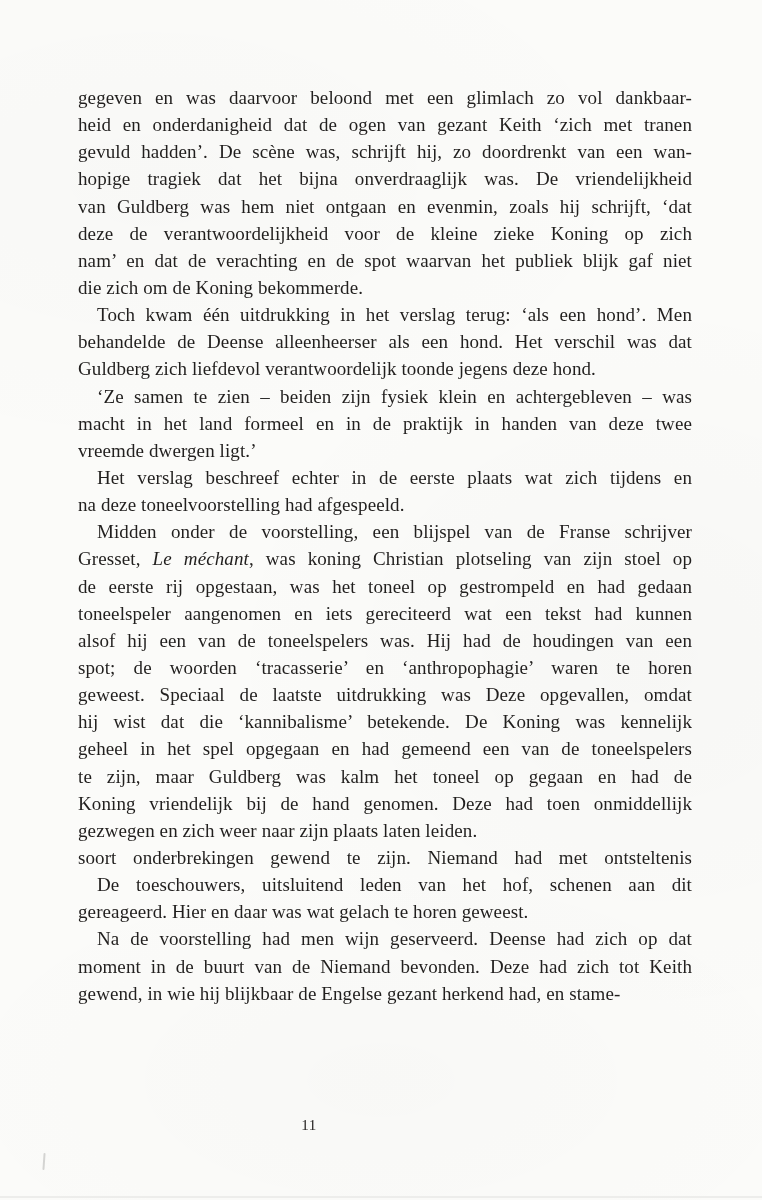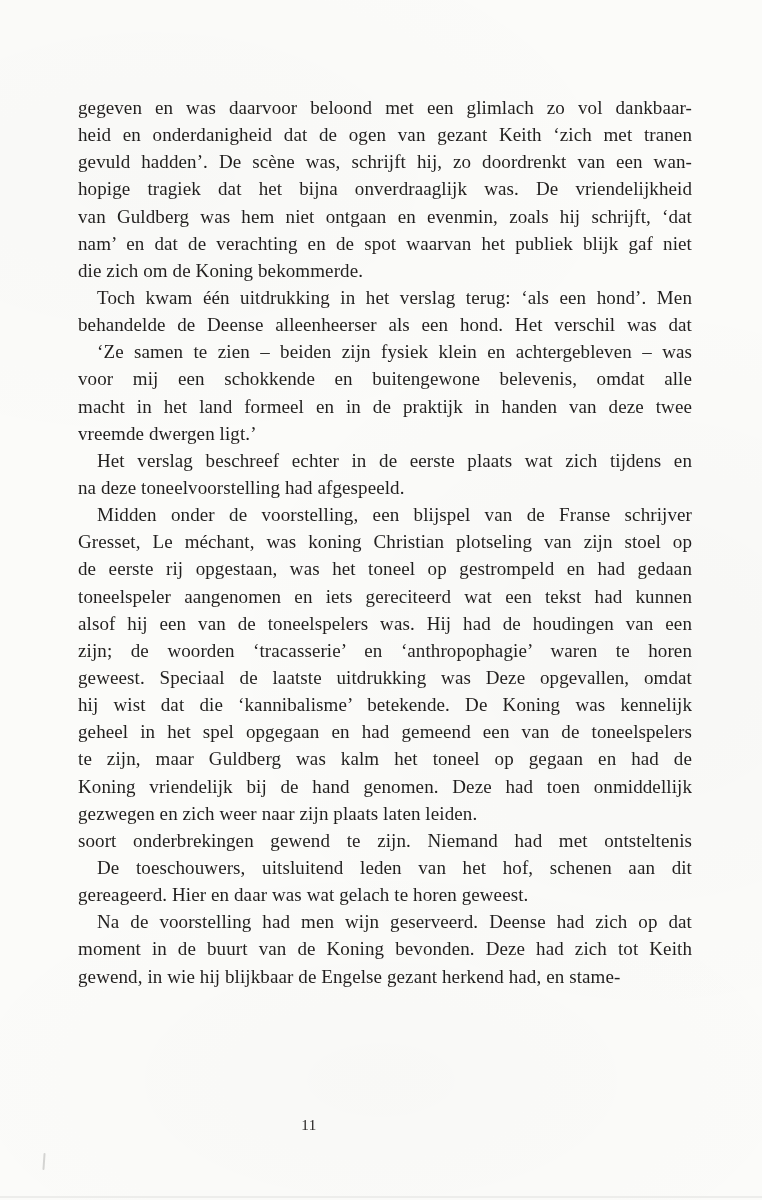--- a/index.html
+++ b/index.html
@@ -18,21 +18,21 @@
     inset: 0;
     background:
       radial-gradient(ellipse 900px 500px at 20% 15%, rgba(0,0,0,0.012), rgba(0,0,0,0) 60%),
       radial-gradient(ellipse 700px 600px at 85% 55%, rgba(0,0,0,0.016), rgba(0,0,0,0) 65%),
       radial-gradient(ellipse 800px 400px at 50% 90%, rgba(0,0,0,0.012), rgba(0,0,0,0) 60%),
       #fbfbf9;
   }
   .text-block {
     position: absolute;
     left: 78px;
-    top: 94px;
+    top: 84px;
     width: 614px;
     font-size: 19px;
     line-height: 27.15px;
     color: #211f1e;
     letter-spacing: 0.1px;
   }
   .line {
     text-align: justify;
     text-align-last: justify;
     -moz-text-align-last: justify;
@@ -40,20 +40,21 @@
     white-space: normal;
   }
   .line.last {
     text-align-last: left;
     -moz-text-align-last: left;
   }
   .line.indent {
     text-indent: 19px;
   }
   .italic {
+    font-style: italic;
   }
   .page-number {
     position: absolute;
     left: 0;
     top: 1117px;
     width: 618px;
     text-align: center;
     font-size: 15px;
     color: #262422;
     letter-spacing: 0.5px;
@@ -80,45 +81,46 @@
 </head>
 <body>
 
 <div class="page">
   <div class="text-block" id="text-block">
       <div class="line"><span>gegeven en was daarvoor beloond met een glimlach zo vol dankbaar-</span></div>
       <div class="line"><span>heid en onderdanigheid dat de ogen van gezant Keith ‘zich met tranen</span></div>
       <div class="line"><span>gevuld hadden’. De scène was, schrijft hij, zo doordrenkt van een wan-</span></div>
       <div class="line"><span>hopige tragiek dat het bijna onverdraaglijk was. De vriendelijkheid</span></div>
       <div class="line"><span>van Guldberg was hem niet ontgaan en evenmin, zoals hij schrijft, ‘dat</span></div>
+      <div class="line"><span>deze de verantwoordelijkheid voor de kleine zieke Koning op zich</span></div>
       <div class="line"><span>nam’ en dat de verachting en de spot waarvan het publiek blijk gaf niet</span></div>
       <div class="line last"><span>die zich om de Koning bekommerde.</span></div>
       <div class="line indent"><span>Toch kwam één uitdrukking in het verslag terug: ‘als een hond’. Men</span></div>
       <div class="line"><span>behandelde de Deense alleenheerser als een hond. Het verschil was dat</span></div>
+      <div class="line last"><span>Guldberg zich liefdevol verantwoordelijk toonde jegens deze hond.</span></div>
       <div class="line indent"><span>‘Ze samen te zien – beiden zijn fysiek klein en achtergebleven – was</span></div>
-      <div class="line"><span>voor mij een schokkende en buitengewone belevenis, omdat alle</span></div>
       <div class="line"><span>macht in het land formeel en in de praktijk in handen van deze twee</span></div>
       <div class="line last"><span>vreemde dwergen ligt.’</span></div>
       <div class="line indent"><span>Het verslag beschreef echter in de eerste plaats wat zich tijdens en</span></div>
       <div class="line last"><span>na deze toneelvoorstelling had afgespeeld.</span></div>
       <div class="line indent"><span>Midden onder de voorstelling, een blijspel van de Franse schrijver</span></div>
       <div class="line"><span>Gresset, </span><span class="italic">Le méchant</span><span>, was koning Christian plotseling van zijn stoel op</span></div>
       <div class="line"><span>de eerste rij opgestaan, was het toneel op gestrompeld en had gedaan</span></div>
       <div class="line"><span>toneelspeler aangenomen en iets gereciteerd wat een tekst had kunnen</span></div>
       <div class="line"><span>alsof hij een van de toneelspelers was. Hij had de houdingen van een</span></div>
-      <div class="line"><span>zijn; de woorden ‘tracasserie’ en ‘anthropophagie’ waren te horen</span></div>
+      <div class="line"><span>spot; de woorden ‘tracasserie’ en ‘anthropophagie’ waren te horen</span></div>
       <div class="line"><span>geweest. Speciaal de laatste uitdrukking was Deze opgevallen, omdat</span></div>
       <div class="line"><span>hij wist dat die ‘kannibalisme’ betekende. De Koning was kennelijk</span></div>
       <div class="line"><span>geheel in het spel opgegaan en had gemeend een van de toneelspelers</span></div>
       <div class="line"><span>te zijn, maar Guldberg was kalm het toneel op gegaan en had de</span></div>
       <div class="line"><span>Koning vriendelijk bij de hand genomen. Deze had toen onmiddellijk</span></div>
       <div class="line last"><span>gezwegen en zich weer naar zijn plaats laten leiden.</span></div>
       <div class="line"><span>soort onderbrekingen gewend te zijn. Niemand had met ontsteltenis</span></div>
       <div class="line indent"><span>De toeschouwers, uitsluitend leden van het hof, schenen aan dit</span></div>
       <div class="line last"><span>gereageerd. Hier en daar was wat gelach te horen geweest.</span></div>
       <div class="line indent"><span>Na de voorstelling had men wijn geserveerd. Deense had zich op dat</span></div>
-      <div class="line"><span>moment in de buurt van de Koning bevonden. Deze had zich tot Keith</span></div>
+      <div class="line"><span>moment in de buurt van de Niemand bevonden. Deze had zich tot Keith</span></div>
       <div class="line last"><span>gewend, in wie hij blijkbaar de Engelse gezant herkend had, en stame-</span></div>
     </div>
   <div class="page-number">11</div>
   <div class="scan-artifact"></div>
   <div class="bottom-edge"></div>
 </div>
 
 </body></html>

